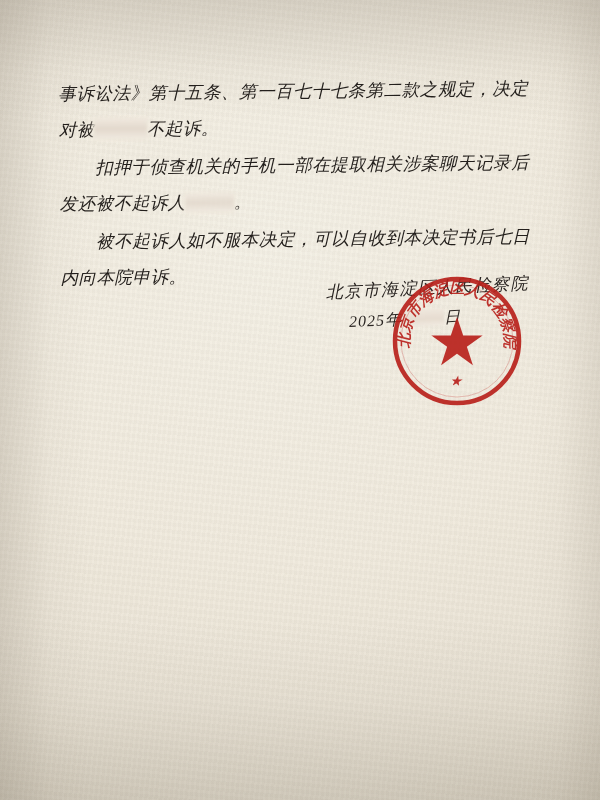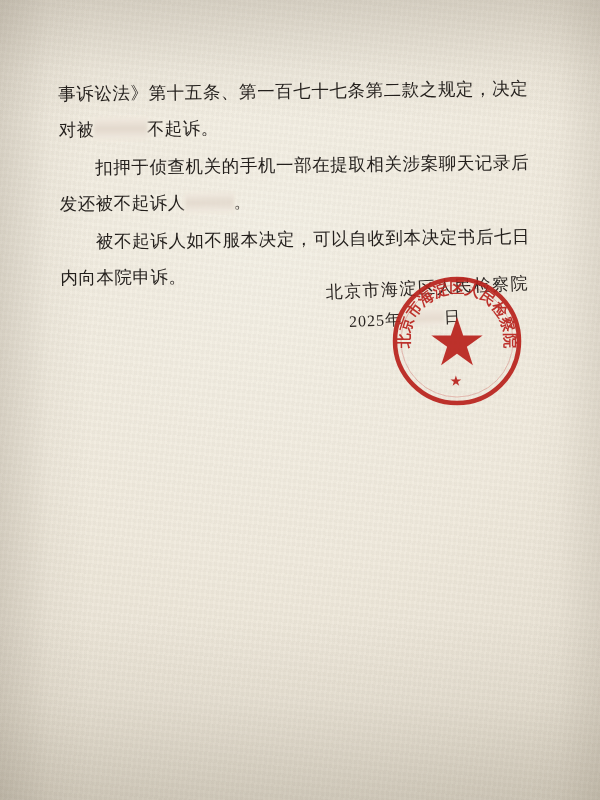--- a/index.html
+++ b/index.html
@@ -15,20 +15,21 @@
   }
 
   #page {
     position: relative;
     width: 600px;
     height: 800px;
     
     background:
       radial-gradient(120% 90% at 45% 30%, #f3efe4 0%, #efe9dc 45%, #e6dfd0 75%, #d9d1c0 100%);
     overflow: hidden;
+    font-style: italic;
   }
 
   
   #paper-texture {
     position: absolute;
     inset: 0;
     background:
       repeating-linear-gradient(96deg, rgba(255,255,255,0.05) 0px, rgba(255,255,255,0.05) 2px, rgba(0,0,0,0.012) 2px, rgba(0,0,0,0.012) 5px),
       repeating-linear-gradient(6deg, rgba(255,255,255,0.04) 0px, rgba(255,255,255,0.04) 3px, rgba(0,0,0,0.010) 3px, rgba(0,0,0,0.010) 7px);
     pointer-events: none;

